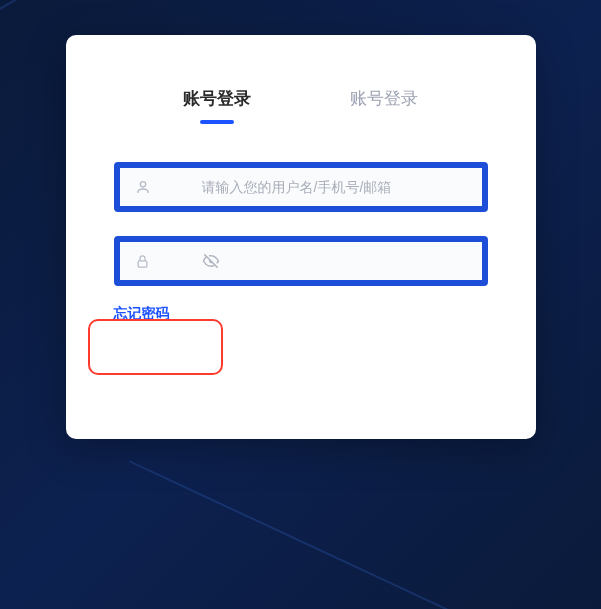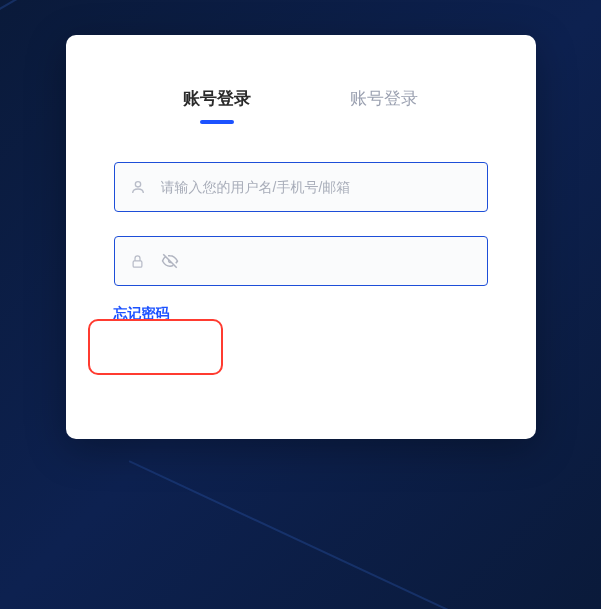--- a/index.html
+++ b/index.html
@@ -68,27 +68,28 @@
       left: 50%;
       transform: translateX(-50%);
       width: 34px;
       height: 4px;
       background: #1c52ff;
       border-radius: 2px;
     }
     .input-group {
       position: relative;
       margin-bottom: 24px;
-      border: 1px solid #1d4ed8;
+      border: 6px solid #1d4ed8;
       border-radius: 4px;
       background: #fafbfc;
       display: flex;
       align-items: center;
       height: 50px;
       padding: 0 14px;
+      gap: 36px;
     }
     .input-icon {
       width: 18px;
       height: 18px;
       display: flex;
       align-items: center;
       justify-content: center;
       color: #b8bcc8;
       flex-shrink: 0;
       margin-right: 14px;

